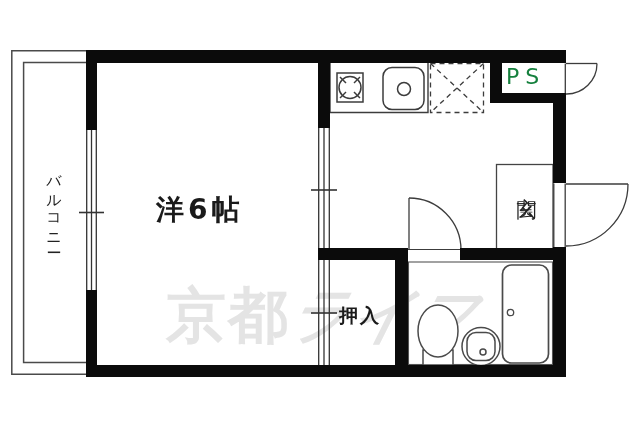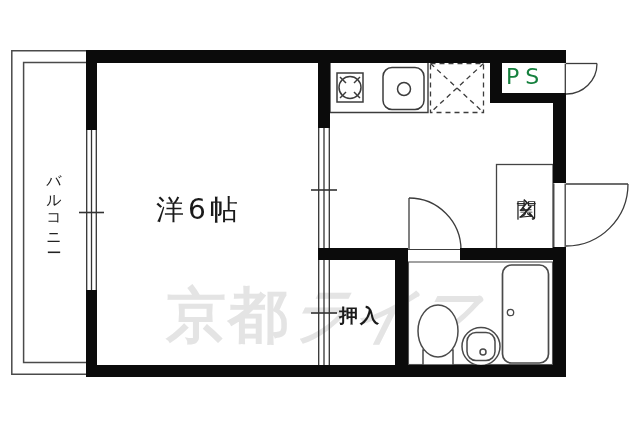--- a/index.html
+++ b/index.html
@@ -2,21 +2,21 @@
 <html><head>
 <meta charset="utf-8">
 <style>
   html,body{margin:0;padding:0;background:#fff;}
   #stage{
     position:relative;width:640px;height:427px;background:#ffffff;overflow:hidden;
     font-family:"DejaVu Sans","Liberation Sans",sans-serif;
   }
   .wall{position:absolute;background:#0b0b0b;}
   .lbl{position:absolute;color:#1a1a1a;white-space:nowrap;}
-  .lbl-room{left:156px;top:191px;font-size:28px;letter-spacing:4px;font-weight:400;}
+  .lbl-room{left:156px;top:191px;font-size:28px;letter-spacing:4px;font-weight:700;}
   .lbl-closet{left:339px;top:303px;font-size:19px;letter-spacing:2px;font-weight:bold;}
   .lbl-ps{left:506px;top:64px;font-size:22px;letter-spacing:6px;color:#15803d;}
   .lbl-vert{writing-mode:vertical-rl;}
   .lbl-balcony{left:44px;top:164px;font-size:15px;letter-spacing:3px;color:#222;}
   .lbl-entrance{left:514px;top:182px;font-size:20px;letter-spacing:3px;color:#222;}
   .watermark{
     position:absolute;left:166px;top:276px;font-size:60px;font-weight:800;
     color:#e4e4e4;letter-spacing:2px;z-index:0;
   }
   .watermark .wm-italic{display:inline-block;transform:skewX(-14deg);font-style:italic;}

